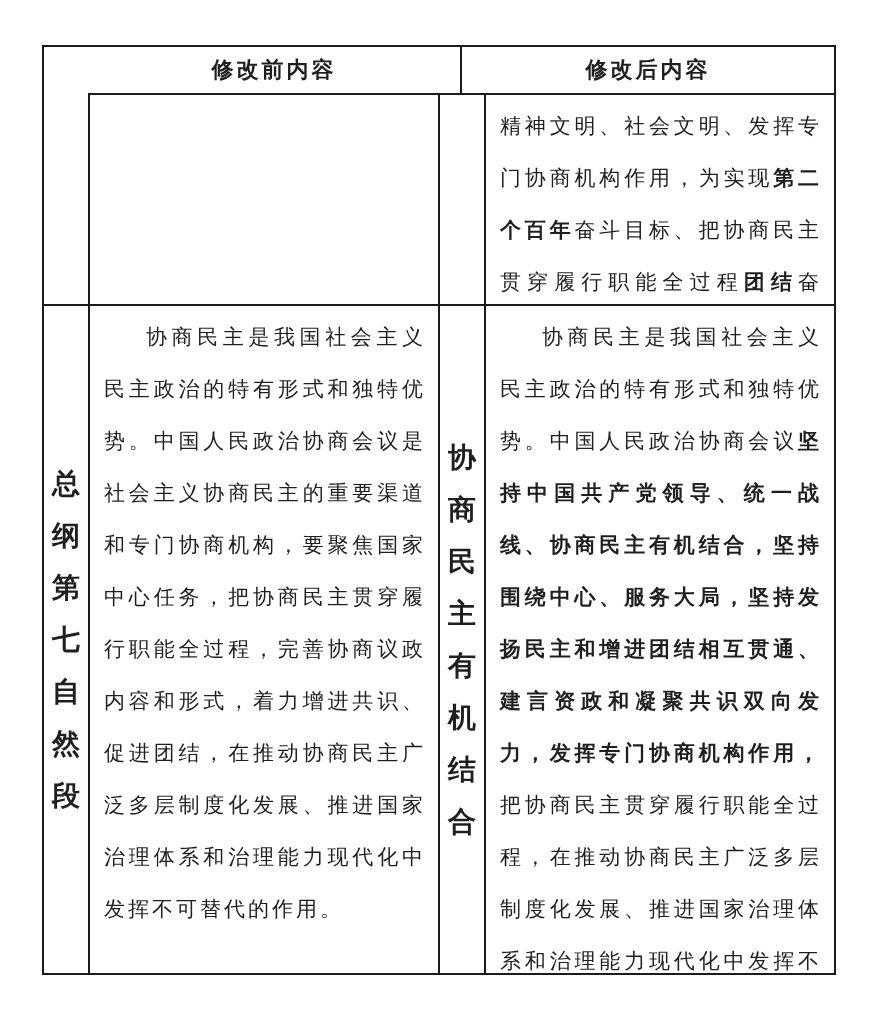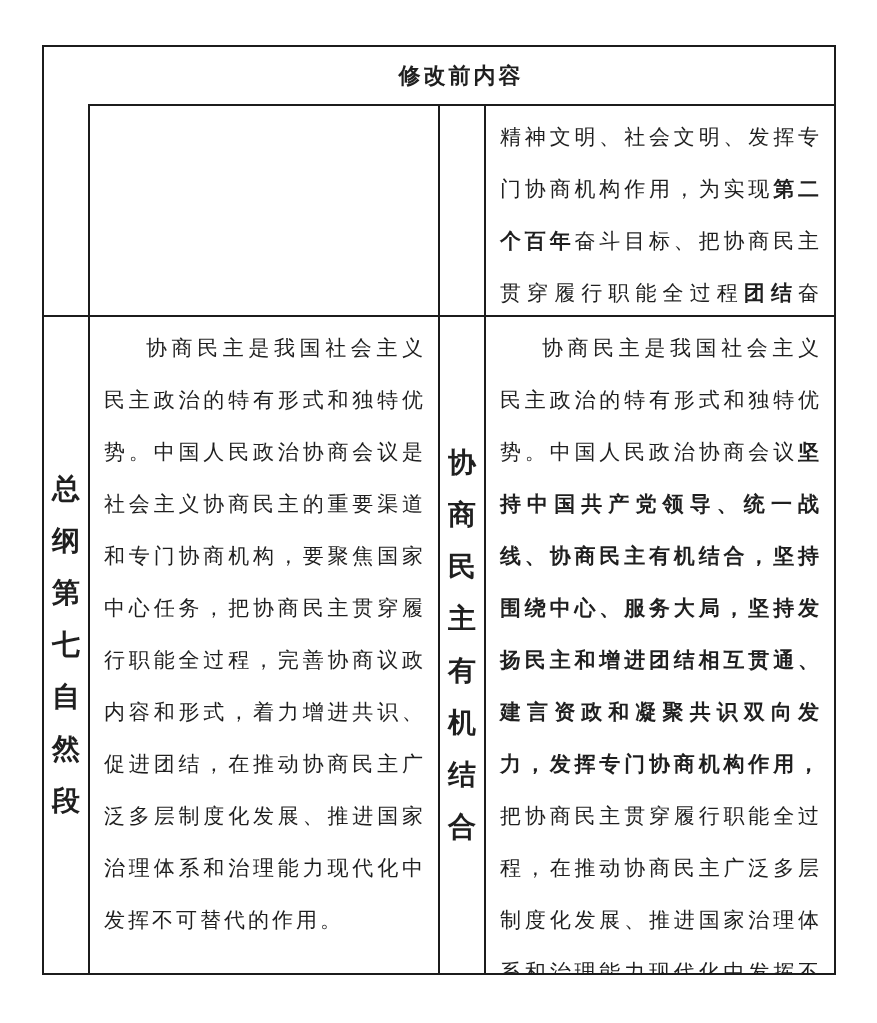--- a/index.html
+++ b/index.html
@@ -24,21 +24,21 @@
     top: 45px;
     width: 794px;
     height: 930px;
     border: 2px solid var(--border);
     display: flex;
     flex-direction: column;
     background: var(--bg);
   }
   .tr { display: flex; min-height: 0; }
   .tr.header-row {
-    height: 59px;
+    height: 48px;
     flex: 0 0 auto;
     border-bottom: 2px solid var(--border);
     margin-left: 44px;
   }
   .th {
     flex: 1 1 0;
     display: flex;
     align-items: center;
     justify-content: center;
     font-family: "Liberation Sans", sans-serif;
@@ -88,20 +88,21 @@
   }
 </style>
 </head>
 <body>
 
 <div class="page">
   <div class="doc-table">
 
     <div class="tr header-row">
       <div class="th">修改前内容</div>
+      <div class="th">修改后内容</div>
     </div>
 
     <div class="tr row-continuation">
       <div class="half">
         <div class="label-col">
           <span class="label-text"></span>
         </div>
         <div class="content-col"></div>
       </div>
       <div class="half">

